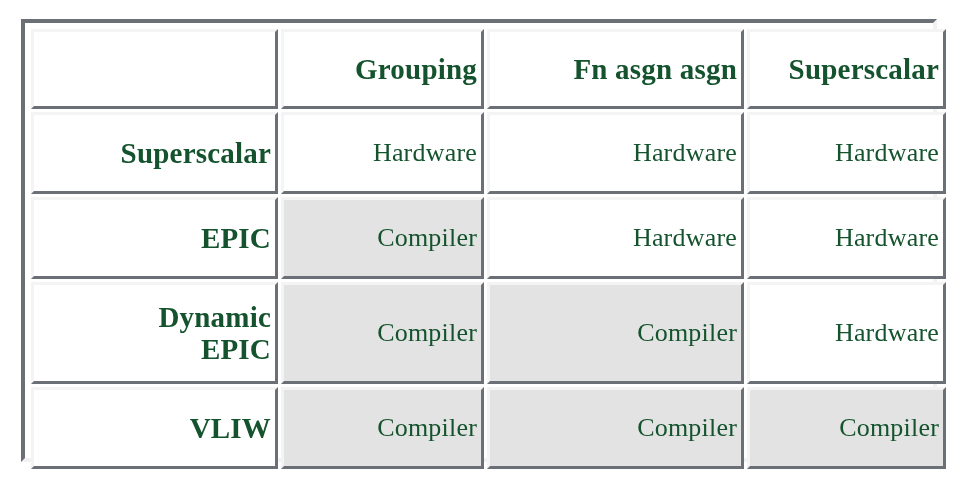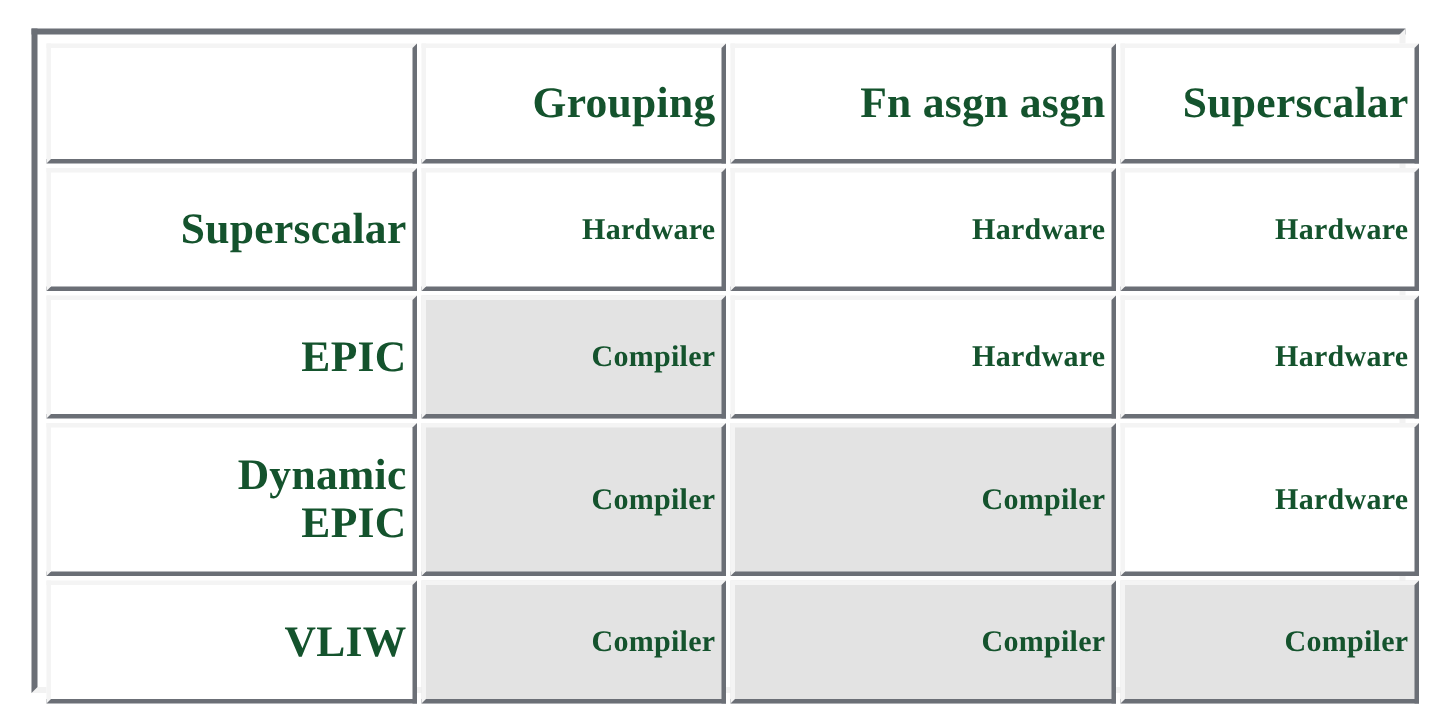--- a/index.html
+++ b/index.html
@@ -48,21 +48,21 @@
     vertical-align: middle;
     padding: 2px 4px;
     line-height: 1.12;
     color: #14532d;
     background: #ffffff;
   }
   .cell.shaded { background: #e3e3e3; }
   .cell.blank  { background: #ffffff; }
 
   .cell.bold  { font-weight: bold; font-size: 29px; letter-spacing: 0.2px; }
-  .cell.plain { font-weight: bold; font-size: 20px; letter-spacing: 0.2px; }
+  .cell.plain { font-weight: normal; font-size: 26px; letter-spacing: 0.2px; }
 
   
   col.c0 { width: 247px; }
   col.c1 { width: 203px; }
   col.c2 { width: 257px; }
   col.c3 { width: 199px; }
 
   
   tr.r0 .cell { height: 80px; }
   tr.r1 .cell { height: 82px; }

